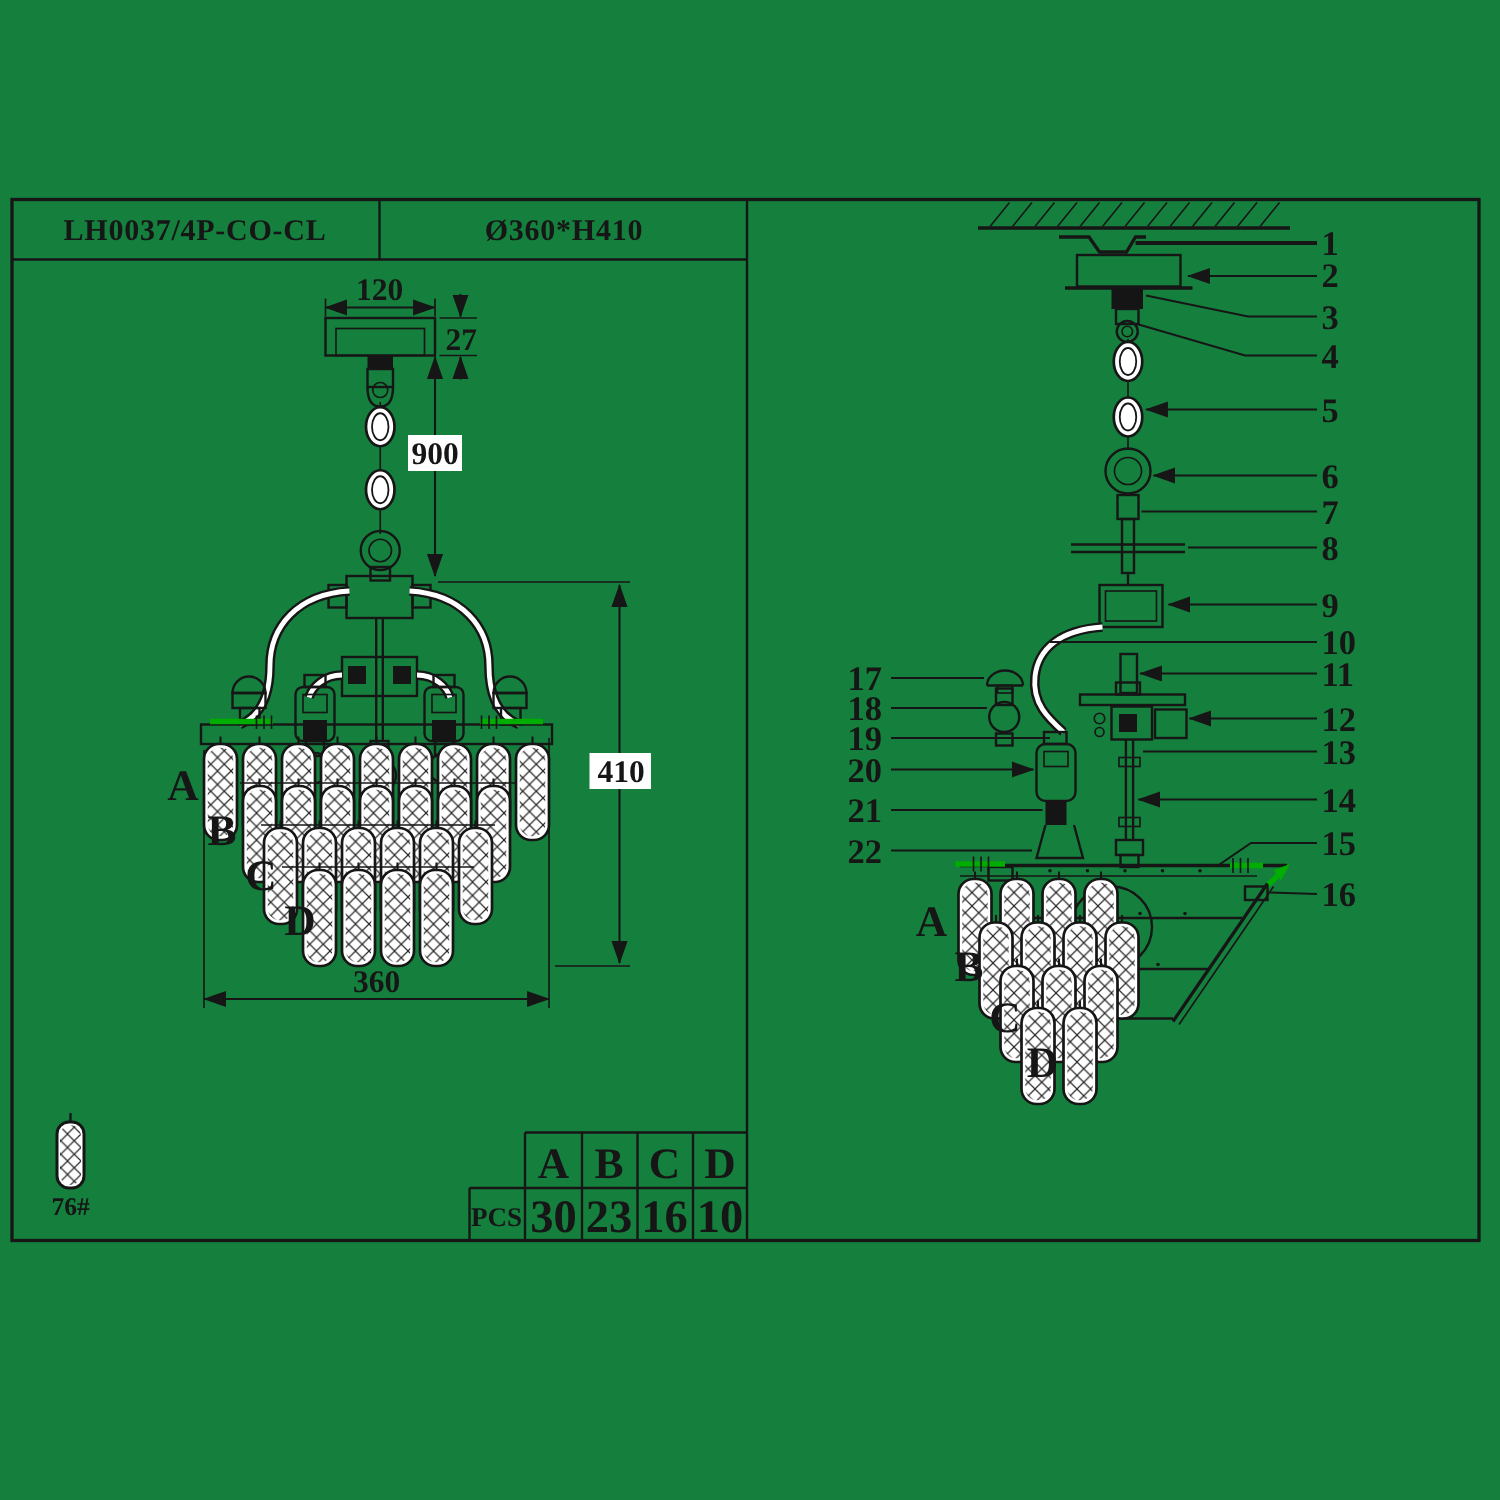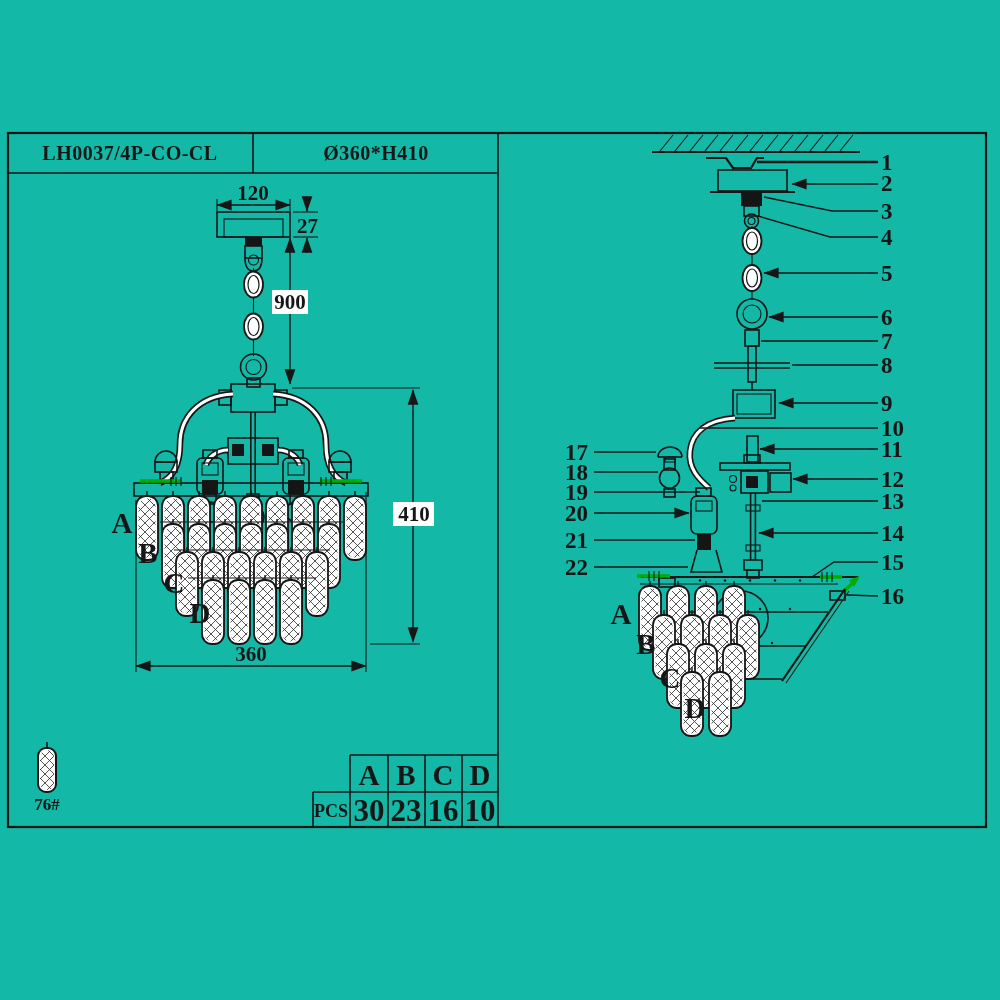--- a/index.html
+++ b/index.html
@@ -1,16 +1,16 @@
 <!DOCTYPE html>
 <html><head>
 <meta charset="utf-8">
 <style>
   html,body{margin:0;padding:0;background:#ffffff;}
-  .page{width:1000px;height:1000px;position:relative;background:#14b8a6;}
+  .page{width:1000px;height:1000px;position:relative;background:#15803d;}
   svg{position:absolute;top:0;left:0;}
   .t{font-family:"Liberation Serif",serif;font-weight:bold;fill:#161616;}
   .title{font-size:20px;letter-spacing:.5px;}
   .dim{font-size:21px;}
   .num{font-size:23px;}
   .tier{font-size:29px;}
   .tblL{font-size:29px;}
   .tblV{font-size:31px;}
   .pcs{font-size:18px;}
   .code{font-size:17px;}

